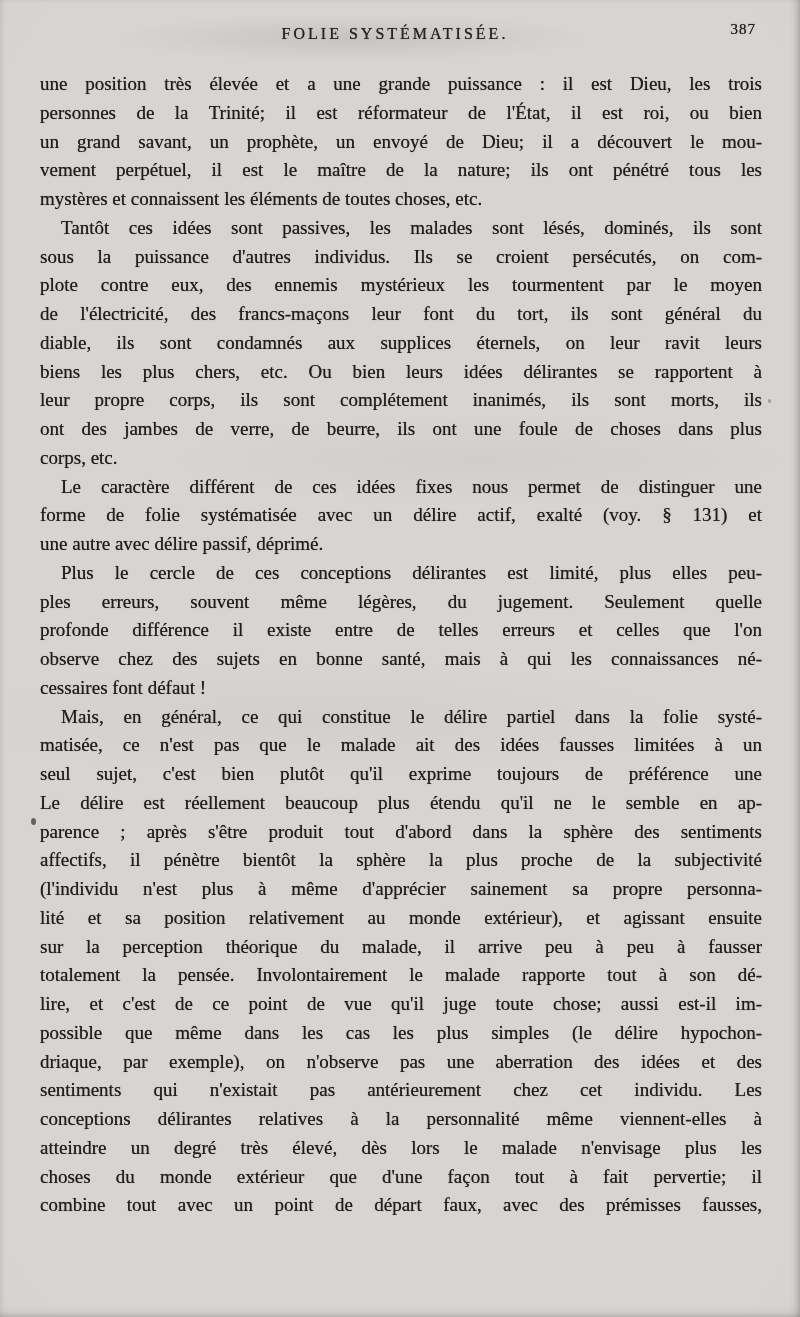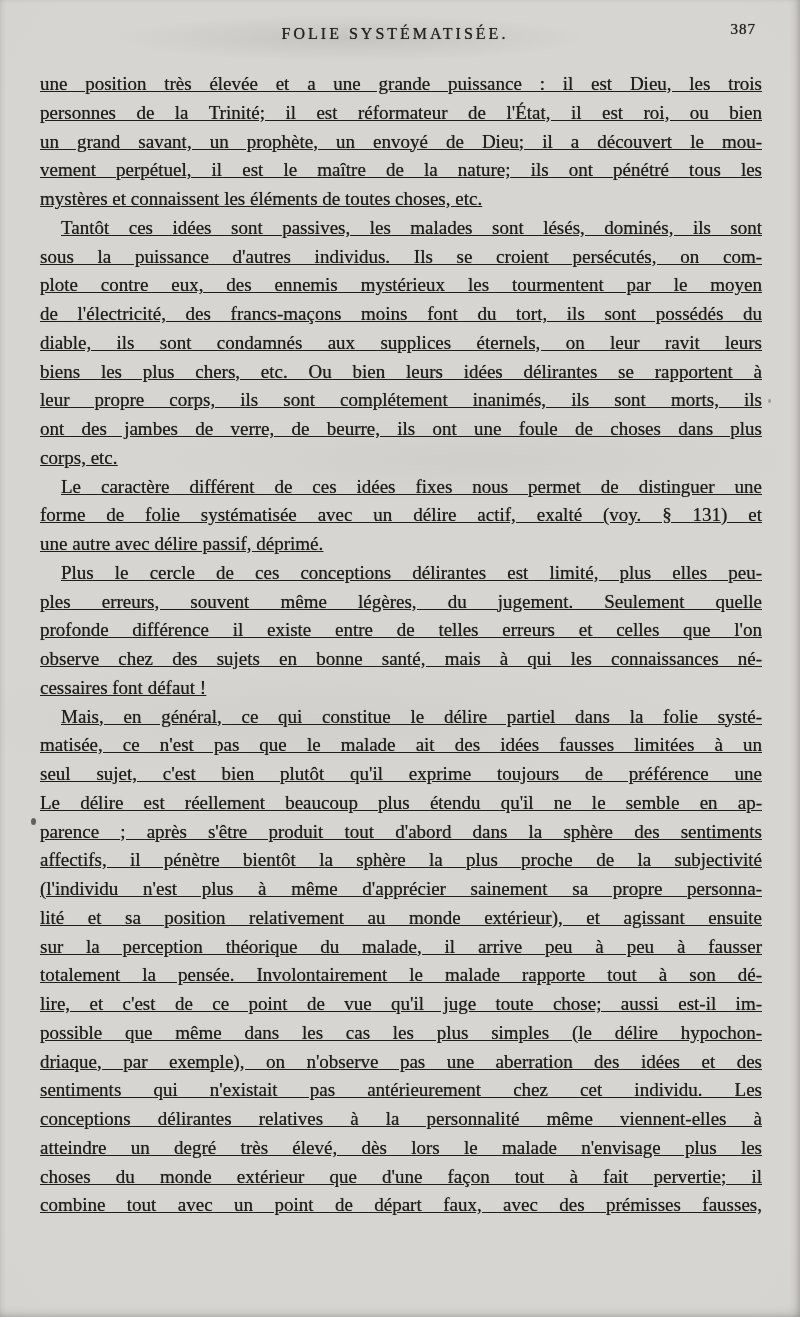--- a/index.html
+++ b/index.html
@@ -37,21 +37,20 @@
     letter-spacing: 1px;
     color: #24221f;
     text-shadow: 0 0 0.8px rgba(32,30,27,0.9);
   }
 
   .body {
     margin-top: 15px;
     padding: 0 38px 0 40px;
     font-size: 19px;
     line-height: 28.75px;
-    text-decoration: underline;
   }
   .para { margin: 0; }
   .line {
     display: block;
     text-align: justify;
     text-align-last: justify;
     text-shadow: 0 0 0.7px rgba(32,30,27,0.8);
   }
   .line.last { text-align-last: left; }
   .line.indent { text-indent: 21px; }
@@ -81,21 +80,21 @@
       <span class="line">personnes de la Trinité; il est réformateur de l'État, il est roi, ou bien</span>
       <span class="line">un grand savant, un prophète, un envoyé de Dieu; il a découvert le mou-</span>
       <span class="line">vement perpétuel, il est le maître de la nature; ils ont pénétré tous les</span>
       <span class="line last">mystères et connaissent les éléments de toutes choses, etc.</span>
     </p>
 
     <p class="para">
       <span class="line indent">Tantôt ces idées sont passives, les malades sont lésés, dominés, ils sont</span>
       <span class="line">sous la puissance d'autres individus. Ils se croient persécutés, on com-</span>
       <span class="line">plote contre eux, des ennemis mystérieux les tourmentent par le moyen</span>
-      <span class="line">de l'électricité, des francs-maçons moins font du tort, ils sont possédés du</span>
+      <span class="line">de l'électricité, des francs-maçons leur font du tort, ils sont général du</span>
       <span class="line">diable, ils sont condamnés aux supplices éternels, on leur ravit leurs</span>
       <span class="line">biens les plus chers, etc. Ou bien leurs idées délirantes se rapportent à</span>
       <span class="line">leur propre corps, ils sont complétement inanimés, ils sont morts, ils</span>
       <span class="line">ont des jambes de verre, de beurre, ils ont une foule de choses dans plus</span>
       <span class="line last">corps, etc.</span>
     </p>
 
     <p class="para">
       <span class="line indent">Le caractère différent de ces idées fixes nous permet de distinguer une</span>
       <span class="line">forme de folie systématisée avec un délire actif, exalté (voy. § 131) et</span>

